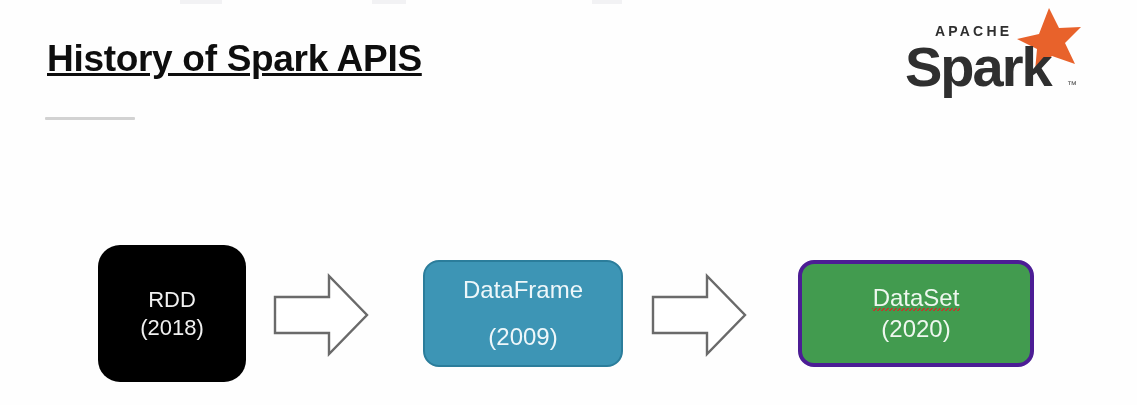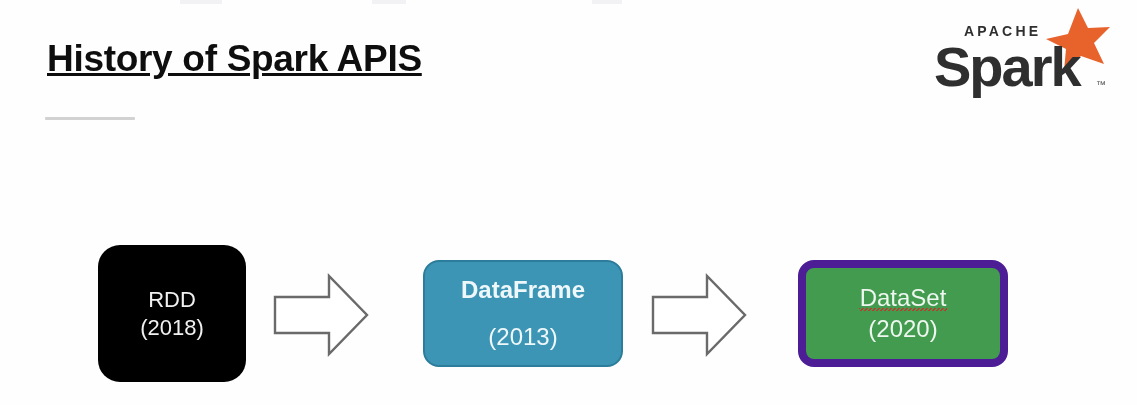--- a/index.html
+++ b/index.html
@@ -49,21 +49,21 @@
     top: 117px;
     width: 90px;
     height: 3px;
     background: #d2d2d2;
     border-radius: 1px;
   }
 
   
   .spark-logo {
     position: absolute;
-    left: 928px;
+    left: 899px;
     top: 6px;
     width: 190px;
     height: 96px;
   }
   .spark-logo svg { display: block; }
 
   
   .flow {
     position: absolute;
     left: 0;
@@ -103,30 +103,30 @@
     left: 423px;
     top: 260px;
     width: 200px;
     height: 107px;
     background: #3d95b5;
     border: 2px solid #2b7d9b;
     border-radius: 16px;
     color: #eef7fa;
     font-size: 24px;
   }
-  .node-dataframe .node-title { margin-bottom: 18px; font-weight: bold; }
+  .node-dataframe .node-title { margin-bottom: 18px; }
 
   
   .node-dataset {
     left: 798px;
     top: 260px;
-    width: 210px;
+    width: 236px;
     height: 107px;
     background: #429b4f;
-    border: 8px solid #4c1d95;
+    border: 4px solid #4c1d95;
     border-radius: 16px;
     color: #eef7ef;
     font-size: 24px;
   }
   .node-dataset .node-title {
     margin-bottom: 3px;
     position: relative;
   }
   
   .node-dataset .node-title::after {
@@ -189,21 +189,21 @@
     </div>
 
     <div class="arrow arrow-1">
       <svg width="98" height="86" viewBox="0 0 98 86" xmlns="http://www.w3.org/2000/svg">
         <path d="M3 25 L57 25 L57 4 L95 43 L57 82 L57 61 L3 61 Z" fill="#ffffff" stroke="#6a6a6a" stroke-width="2.4" stroke-linejoin="miter"></path>
       </svg>
     </div>
 
     <div class="node node-dataframe">
       <span class="node-title">DataFrame</span>
-      <span class="node-year">(2013)</span>
+      <span class="node-year">(2009)</span>
     </div>
 
     <div class="arrow arrow-2">
       <svg width="98" height="86" viewBox="0 0 98 86" xmlns="http://www.w3.org/2000/svg">
         <path d="M3 25 L57 25 L57 4 L95 43 L57 82 L57 61 L3 61 Z" fill="#ffffff" stroke="#6a6a6a" stroke-width="2.4" stroke-linejoin="miter"></path>
       </svg>
     </div>
 
     <div class="node node-dataset">
       <span class="node-title">DataSet</span>

